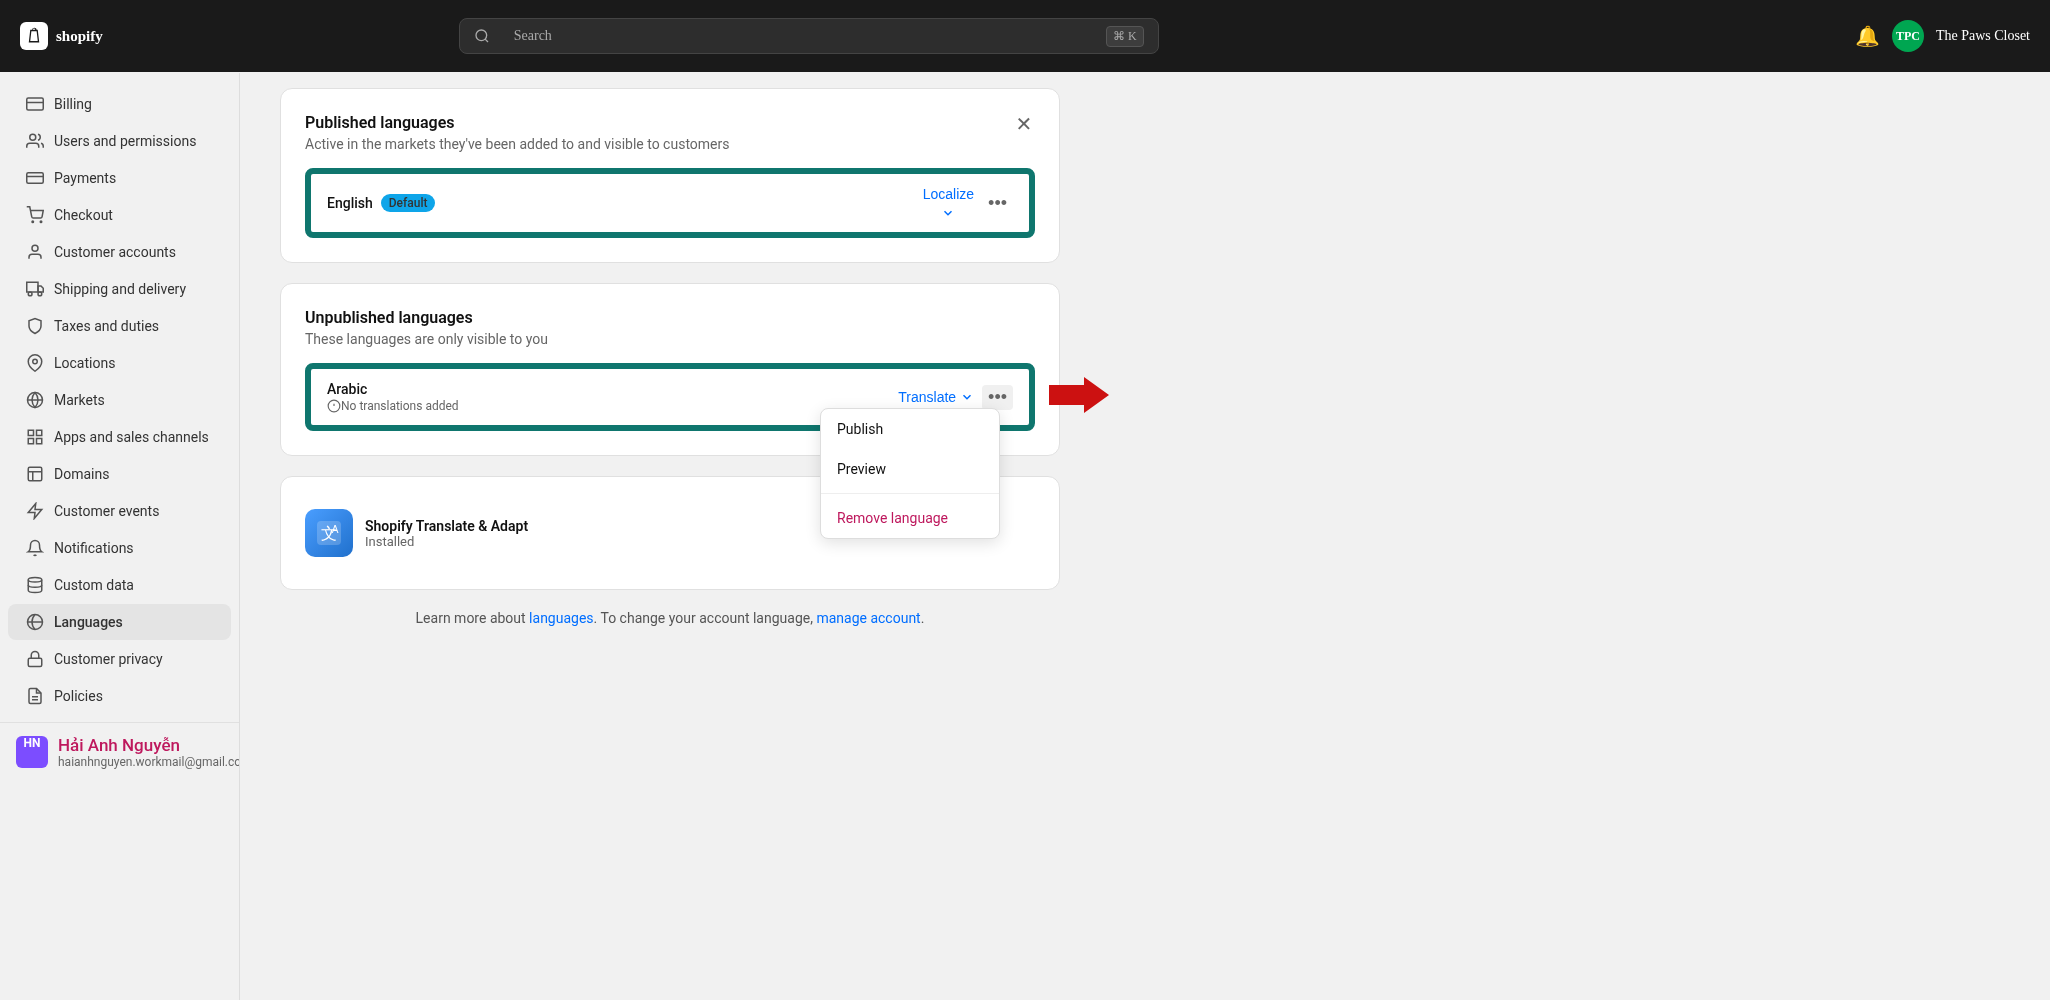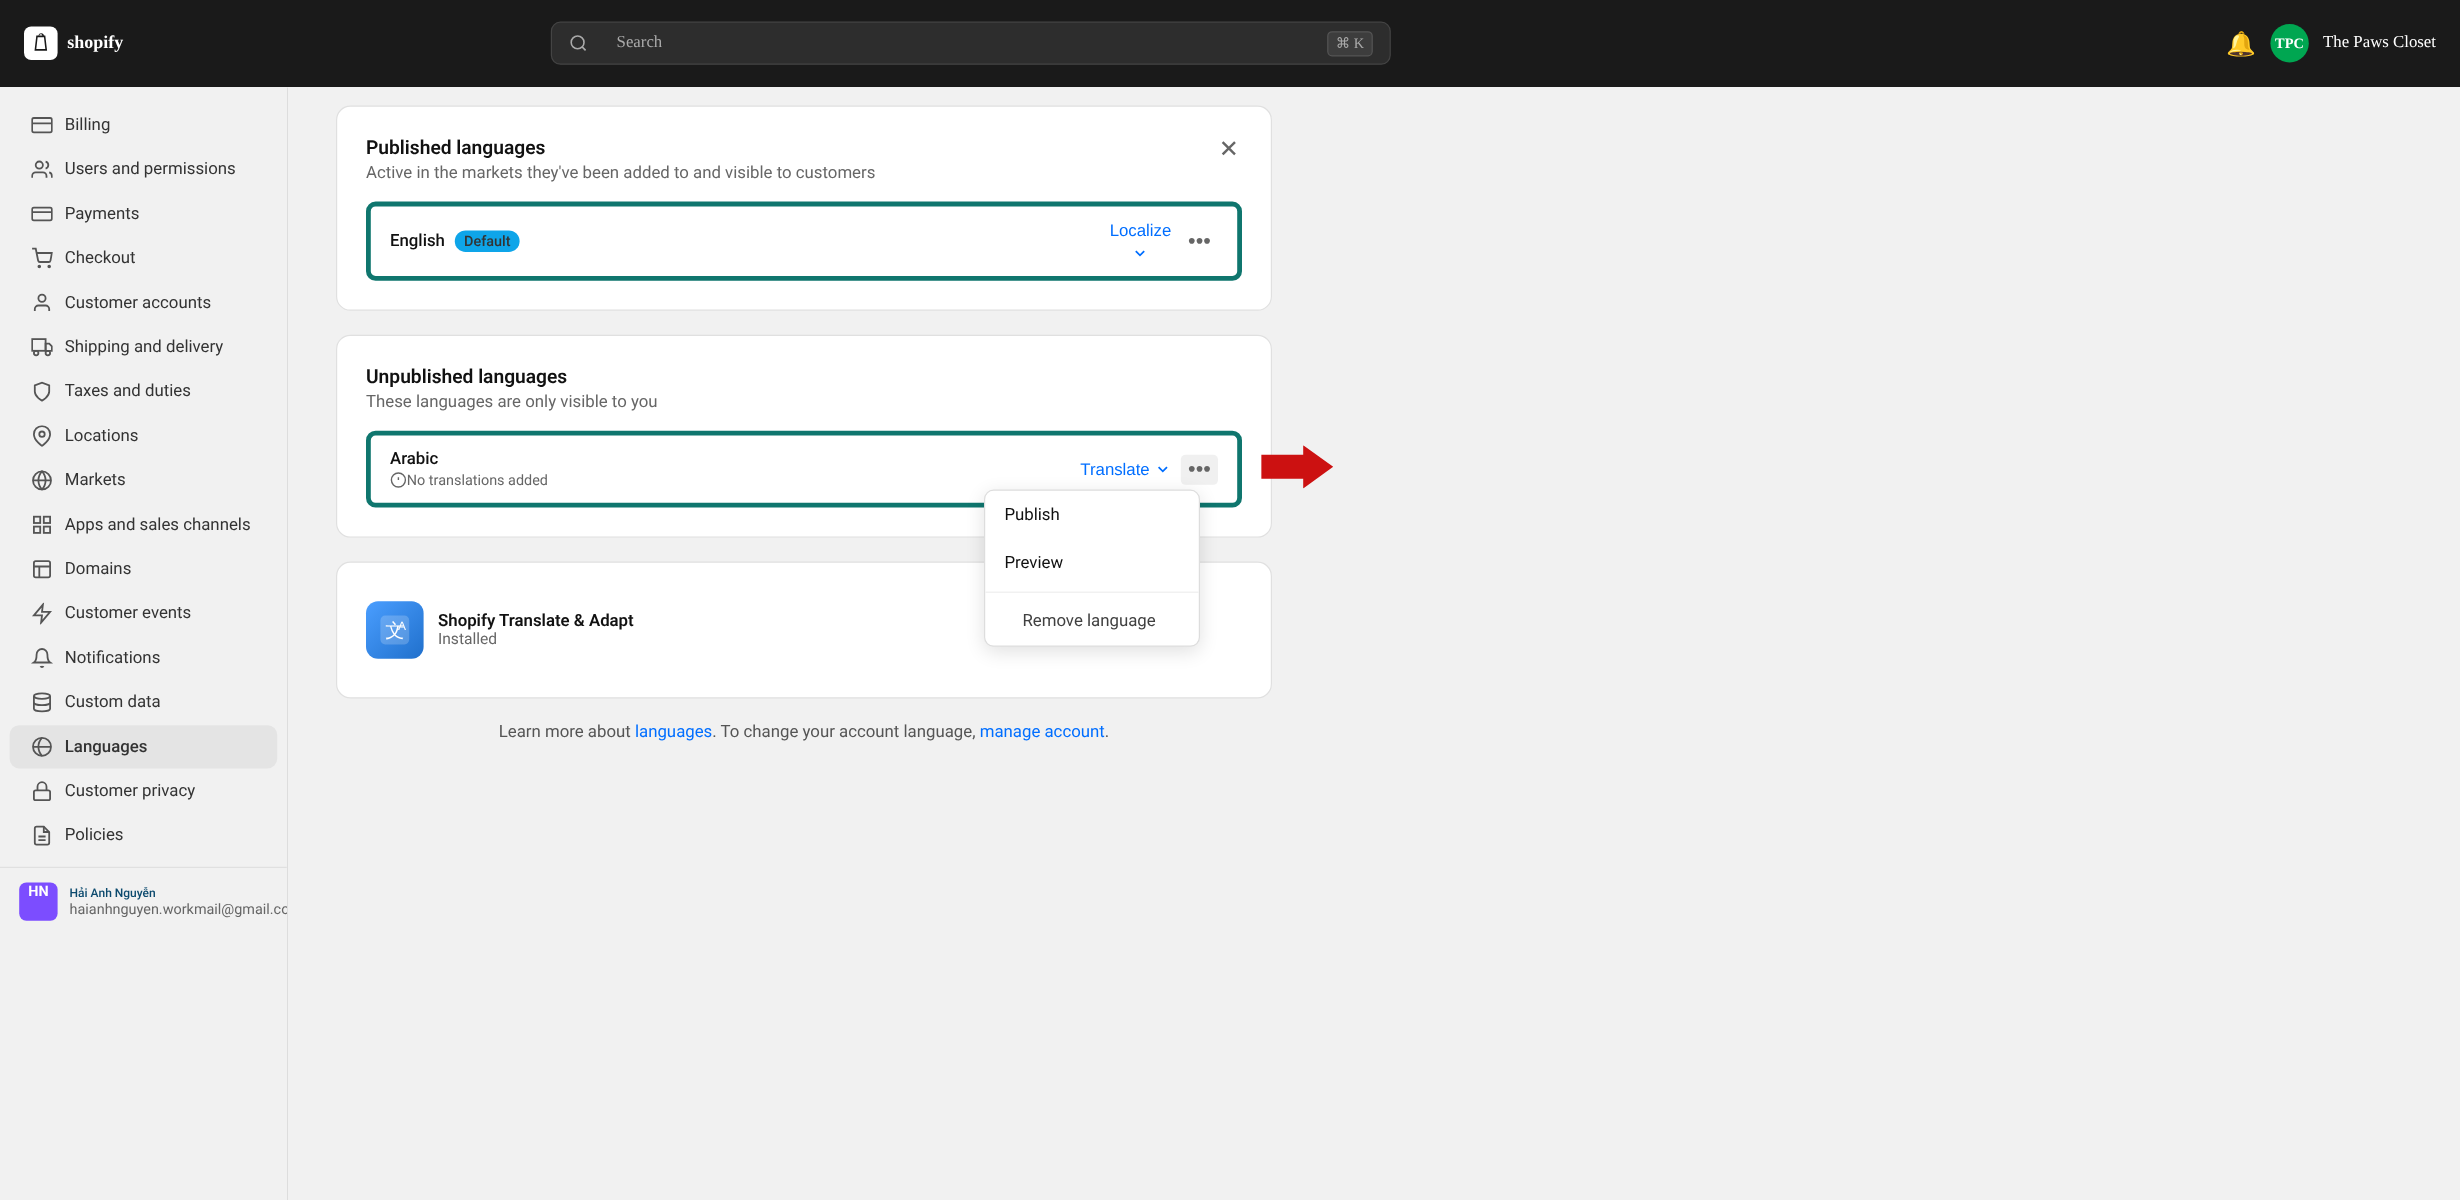--- a/index.html
+++ b/index.html
@@ -110,21 +110,21 @@
     }
     .card-subtitle {
       font-size: 14px; color: #666;
       margin-bottom: 16px;
     }
 
     
     .lang-row {
       display: flex; align-items: center;
       padding: 12px 16px;
-      border: 4px solid #0f766e;
+      border: 6px solid #0f766e;
       border-radius: 8px;
       background: white;
     }
     .lang-name { font-size: 14px; font-weight: 500; color: #111; }
     .lang-badge {
       background: #0ea5e9;
       color: #333; font-size: 12px; font-weight: 500;
       padding: 2px 8px; border-radius: 12px;
       margin-left: 8px;
     }
@@ -158,21 +158,21 @@
       border-radius: 8px;
       box-shadow: 0 4px 16px rgba(0,0,0,0.12);
       min-width: 180px;
       overflow: hidden;
     }
     .dropdown-item {
       padding: 12px 16px;
       font-size: 14px; color: #111;
       cursor: pointer;
     }
-    .dropdown-item.danger { color: #404040; margin-left: 15px; }
+    .dropdown-item.danger { color: #be185d; }
     .dropdown-divider { border: none; border-top: 1px solid #eee; margin: 4px 0; }
 
     
     .app-row {
       display: flex; align-items: center; gap: 12px;
       padding: 8px 0;
     }
     .app-icon {
       width: 48px; height: 48px; border-radius: 10px;
       background: linear-gradient(135deg, #4a9eff, #2070cc);
@@ -205,21 +205,21 @@
       display: flex; align-items: center; gap: 10px;
       border-top: 1px solid #e0e0e0;
       margin-top: 8px;
     }
     .user-avatar {
       width: 32px; height: 32px; border-radius: 6px;
       background: #7c4dff;
       display: flex; justify-content: center;
       color: white; font-size: 12px; font-weight: 700; flex-shrink: 0;
     }
-    .user-name { font-size: 10px; font-weight: 500; color: #0c4a6e; }
+    .user-name { font-size: 17px; font-weight: 500; color: #be185d; }
     .user-email { font-size: 12px; color: #666; }
 
     
     ::-webkit-scrollbar { width: 6px; }
     ::-webkit-scrollbar-track { background: transparent; }
     ::-webkit-scrollbar-thumb { background: #ccc; border-radius: 3px; }
 
     .main-content { position: relative; max-width: 780px; }
   </style>
 </head>

